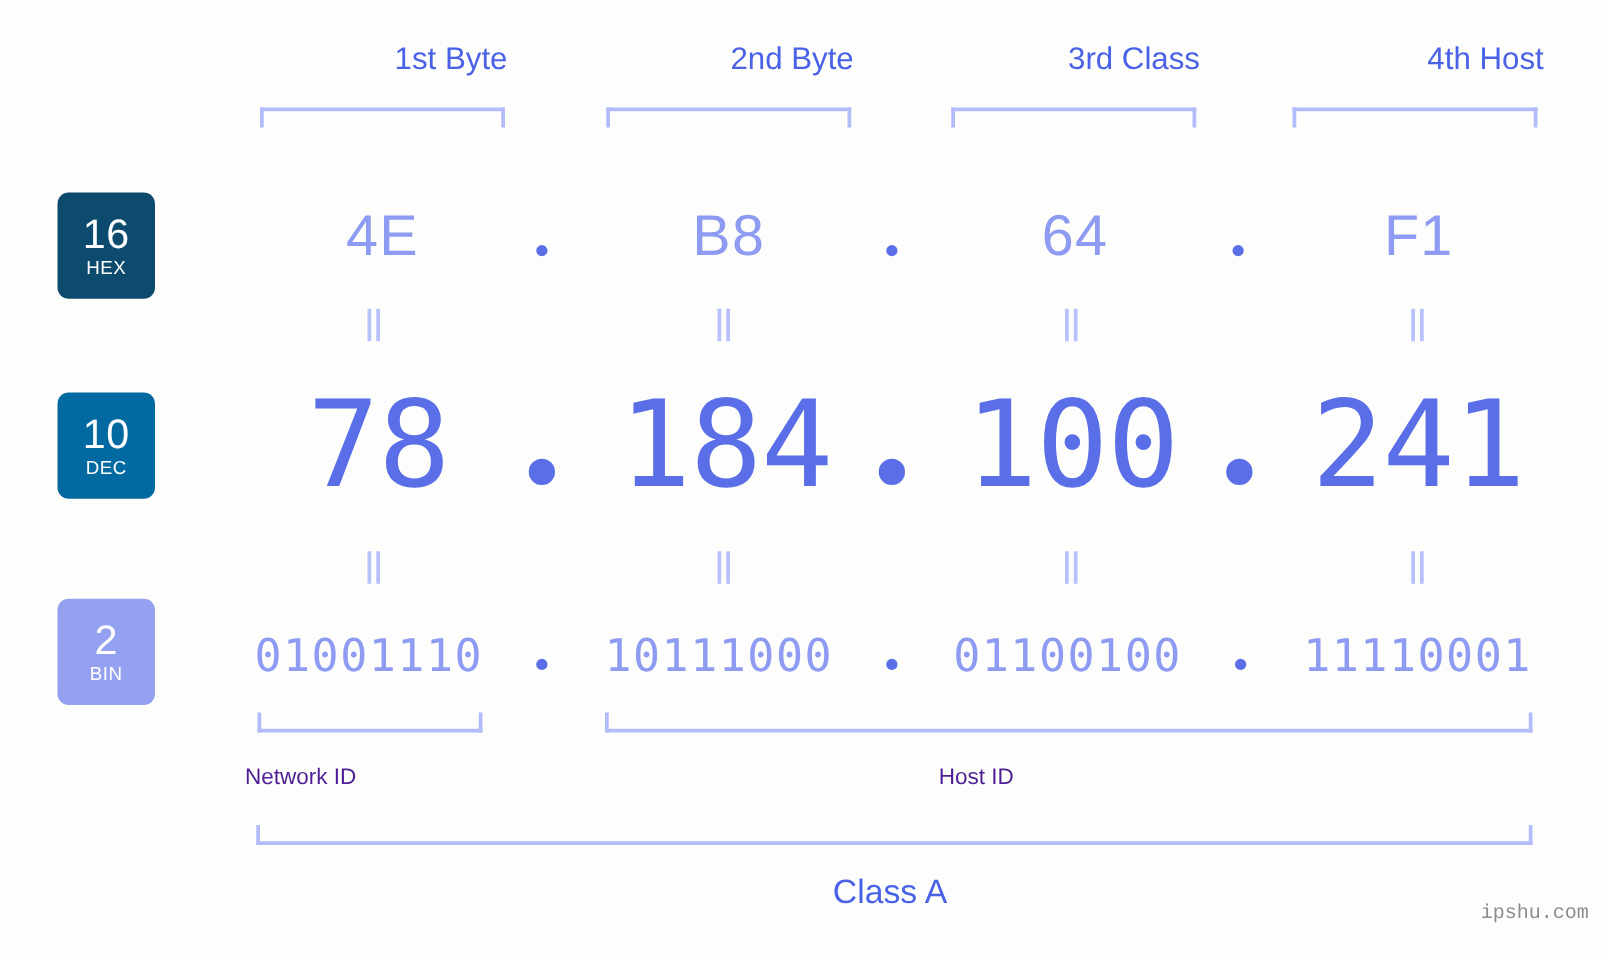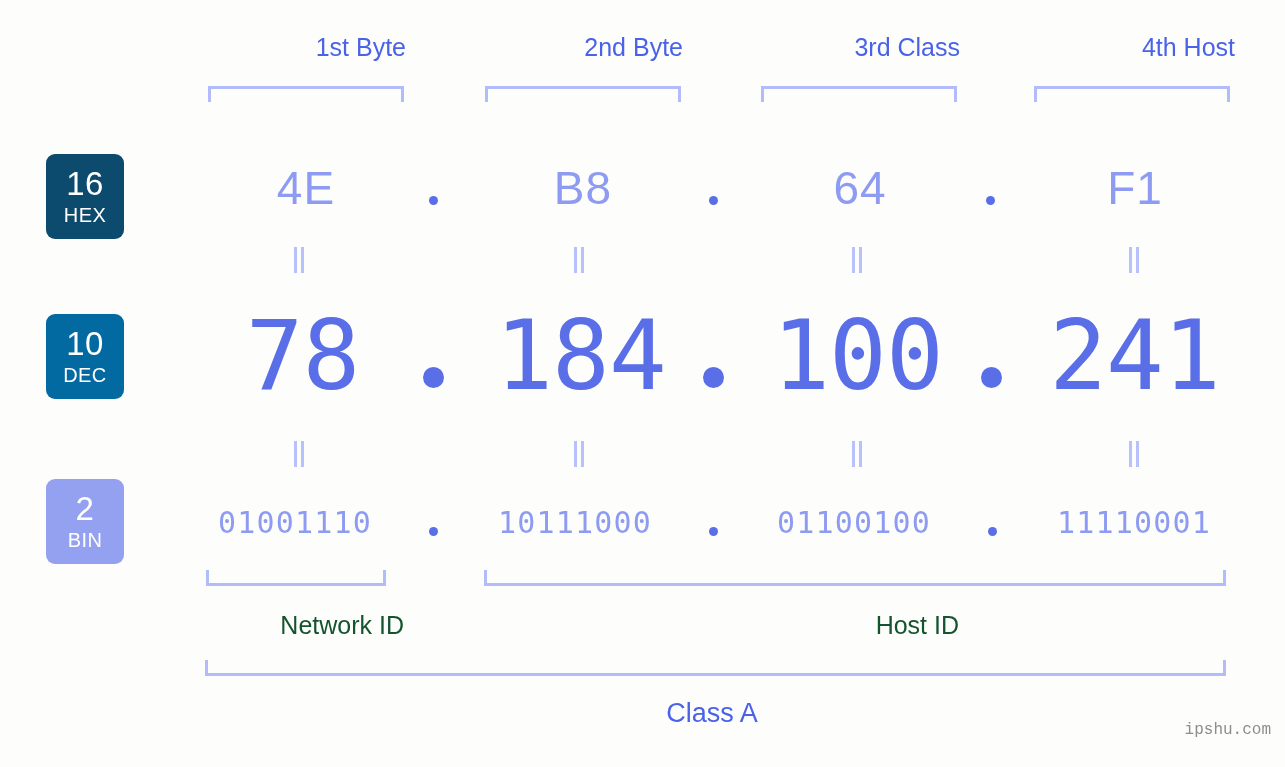--- a/index.html
+++ b/index.html
@@ -62,21 +62,21 @@
     justify-content: center;
     font-family: "Liberation Sans", sans-serif;
     line-height: 1;
   }
   .badge .num {
     font-size: 33px;
     line-height: 1.06;
     letter-spacing: 0.5px;
   }
   .badge .sub {
-    font-size: 20px;
+    font-size: 15px;
     line-height: 1.1;
     margin-top: 2px;
     letter-spacing: 0.4px;
   }
 
   .cell {
     position: absolute;
     text-align: center;
     white-space: nowrap;
   }
@@ -90,21 +90,21 @@
   }
   
   .dec-val {
     font-size: 96px;
     color: #5a6ee8;
     font-family: "DejaVu Sans Mono", monospace;
     letter-spacing: -1px;
   }
   
   .bin-val {
-    font-size: 30px;
+    font-size: 36px;
     color: #8e9bf2;
     font-family: "DejaVu Sans Mono", monospace;
     letter-spacing: 1.2px;
   }
 
   
   .dot {
     position: absolute;
     border-radius: 50%;
     background: #5a6ee8;
@@ -126,23 +126,23 @@
     height: 26px;
     background: #b8c1fb;
     display: block;
   }
   .eqmark i.a { left: 1px; }
   .eqmark i.b { left: 8px; }
 
   
   .id-label {
     position: absolute;
-    text-align: right;
-    font-size: 25px;
-    color: #14532d;
+    text-align: left;
+    font-size: 18px;
+    color: #4c1d95;
     font-family: "Liberation Sans", sans-serif;
     white-space: nowrap;
   }
   .class-label {
     position: absolute;
     text-align: center;
     font-size: 27px;
     color: #4a62e8;
     font-family: "Liberation Sans", sans-serif;
     white-space: nowrap;

